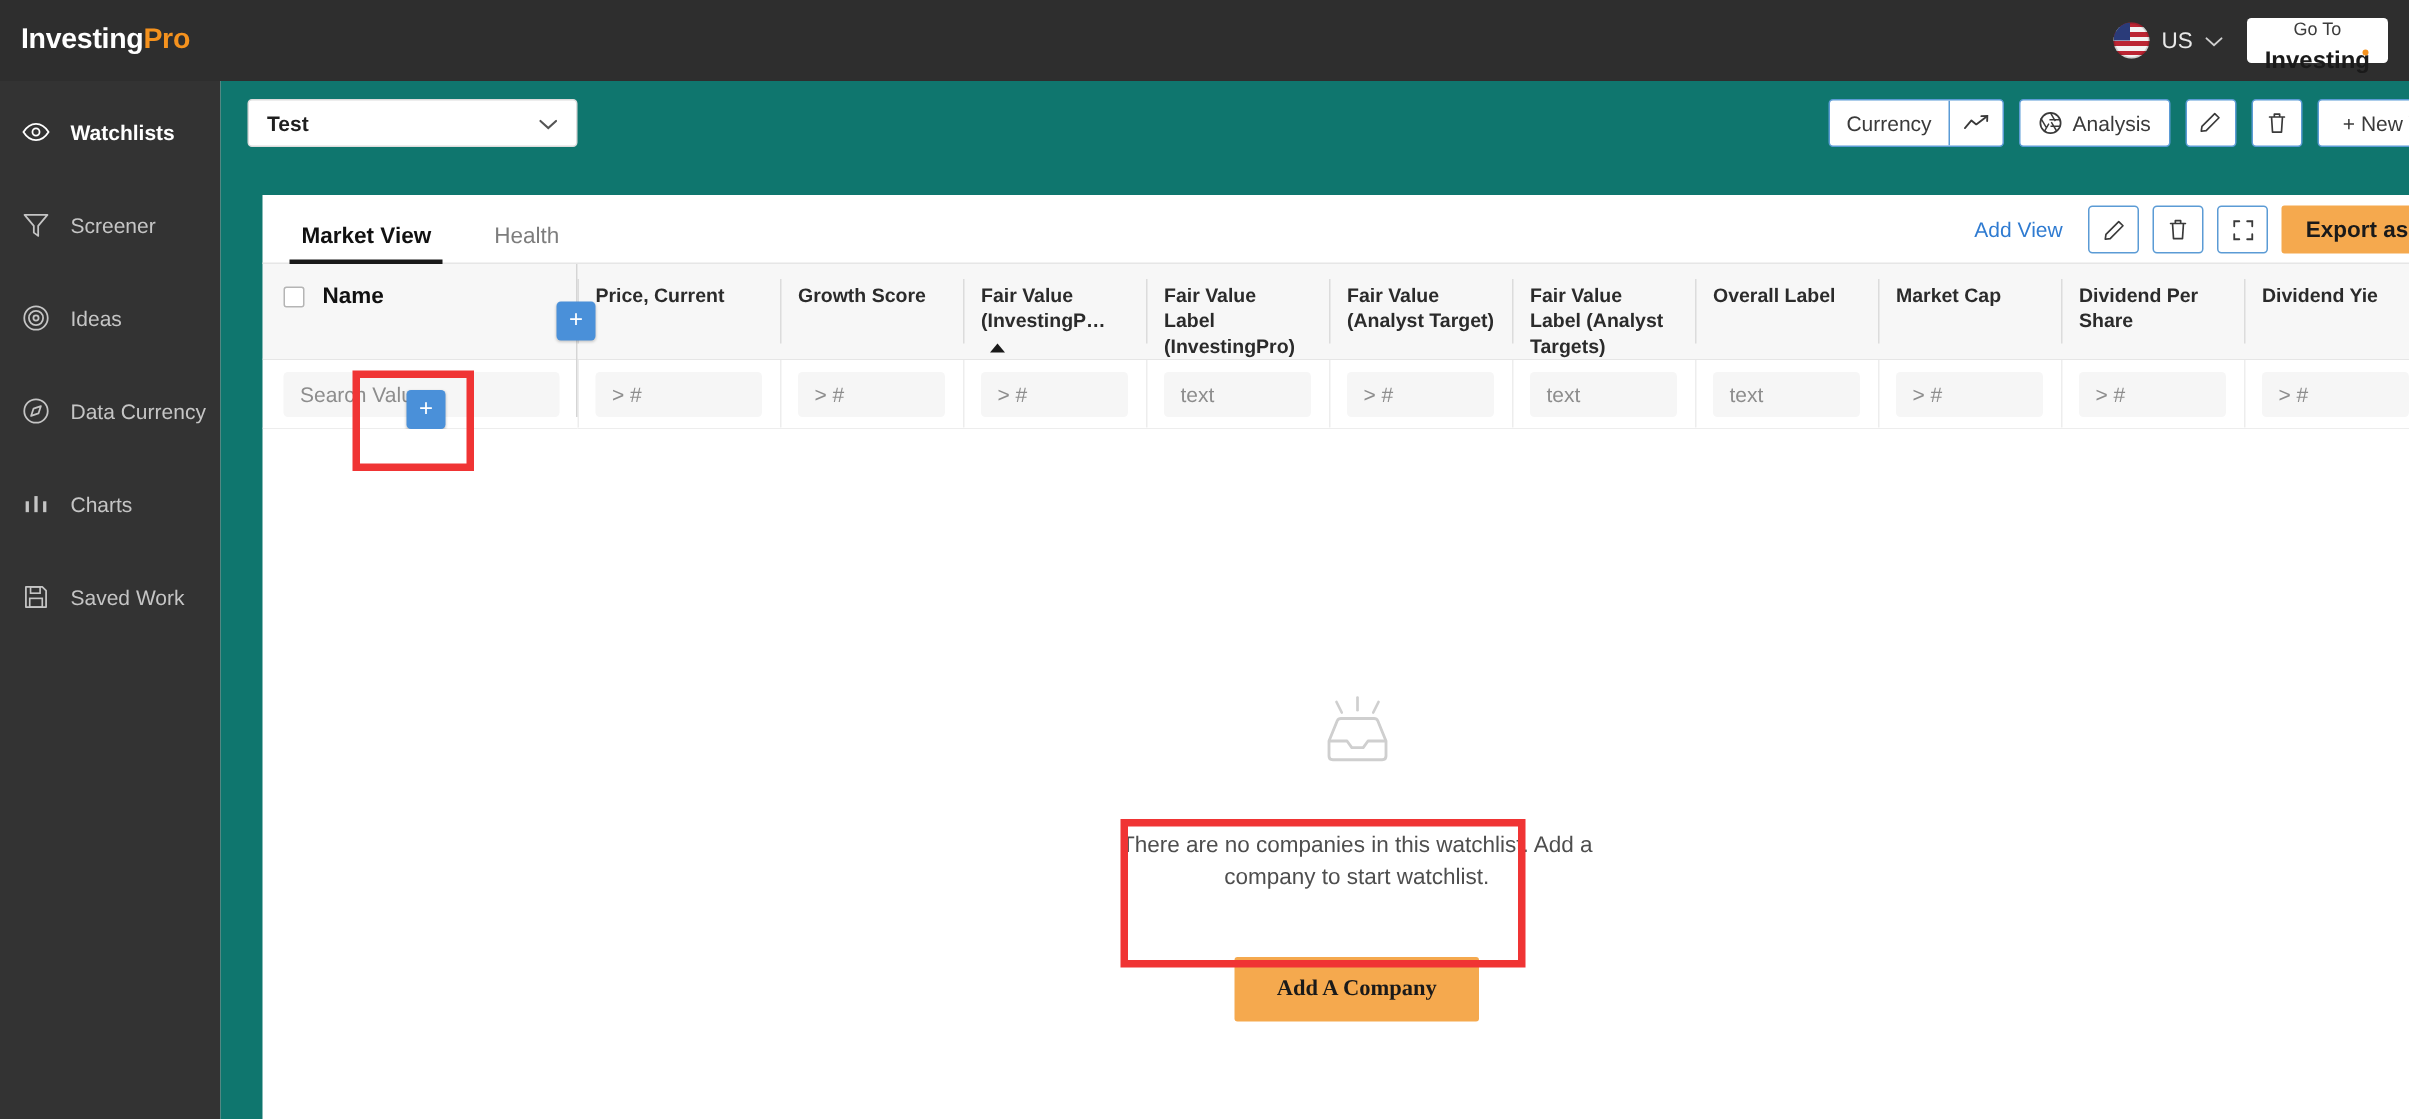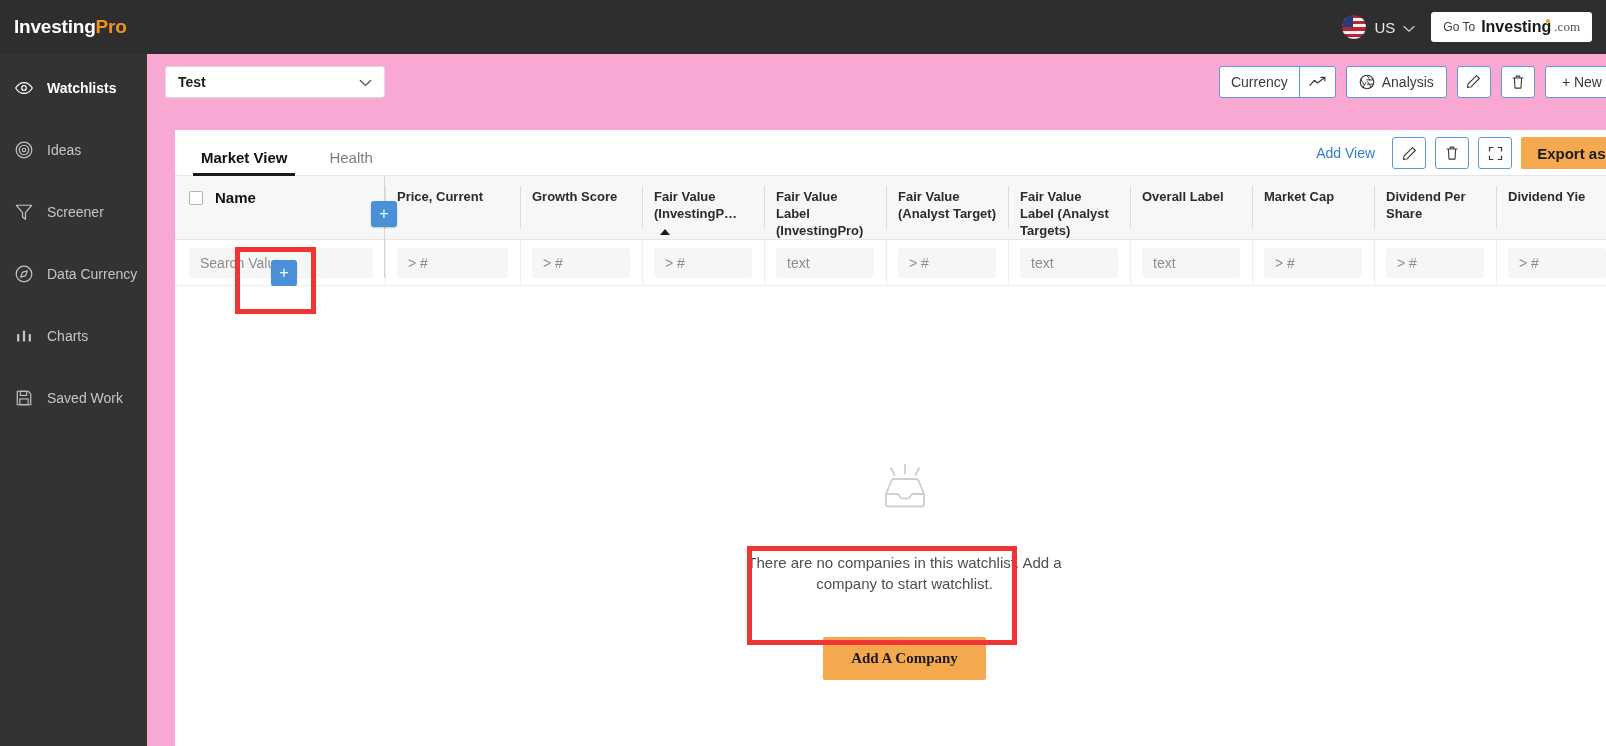--- a/index.html
+++ b/index.html
@@ -53,21 +53,21 @@
     position: relative; overflow: hidden; flex: none;
     box-shadow: inset 0 0 0 1px rgba(0,0,0,.15);
   }
   .flag::before {
     content: ""; position: absolute; left: 0; top: 0;
     width: 11px; height: 12px; background: #2a3b79;
   }
   .goto {
     background: #ffffff; border-radius: 3px; height: 30px;
     display: flex; align-items: center; gap: 6px; padding: 0 12px;
-    cursor: pointer; white-space: nowrap;
+    cursor: pointer; white-space: nowrap; flex-direction: column;
   }
   .goto .gt { font-size: 12px; color: #3c3c3c; }
   .goto .inv {
     font-size: 16px; font-weight: bold; color: #1a1a1a; position: relative;
   }
   .goto .inv .dot {
     position: absolute; width: 4px; height: 4px; background: #f5921e;
     border-radius: 50%; right: 1px; top: 1px;
   }
   .goto .com { font-size: 13px; color: #555; margin-left: -3px; font-family: Liberation Serif, serif; }
@@ -83,21 +83,21 @@
     cursor: pointer; margin-top: 14px;
   }
   .nav-item:first-child { margin-top: 10px; }
   .nav-item.active { color: #ffffff; font-weight: bold; }
   .nav-item .nico { width: 20px; height: 20px; flex: none; display: flex;
     align-items: center; justify-content: center; }
 
   
   .main {
     position: absolute; left: 147px; top: 54px;
-    width: 1459px; height: 692px; background: #f9a8d4;
+    width: 1459px; height: 692px; background: #0f766e;
   }
   .toolbar {
     height: 55px; display: flex; align-items: center;
     padding: 0 0 0 18px;
   }
   .wl-select {
     width: 220px; height: 32px; background: #ffffff;
     border: 1px solid #dcdcdc; border-radius: 3px;
     display: flex; align-items: center; justify-content: space-between;
     padding: 0 12px; font-size: 14px; font-weight: bold; color: #1f1f1f;
@@ -262,35 +262,35 @@
             <path d="M1.8 11 C4.6 6.5 8 5 11 5 C14 5 17.4 6.5 20.2 11 C17.4 15.5 14 17 11 17 C8 17 4.6 15.5 1.8 11 Z" fill="none" stroke="#ffffff" stroke-width="1.3"></path>
             <circle cx="11" cy="11" r="2.6" fill="none" stroke="#ffffff" stroke-width="1.3"></circle>
           </svg>
       </span>
       <span>Watchlists</span>
     </div>
 
     <div class="nav-item">
       <span class="nico">
         <svg width="20" height="20" viewBox="0 0 22 22">
+            <path d="M2.6 3.6 H19.4 L12.6 11.6 V19 L9.4 16.6 V11.6 Z" fill="none" stroke="#c5c5c5" stroke-width="1.3" stroke-linejoin="round"></path>
+          </svg>
+      </span>
+      <span>Screener</span>
+    </div>
+
+    <div class="nav-item">
+      <span class="nico">
+        <svg width="20" height="20" viewBox="0 0 22 22">
             <circle cx="11" cy="11" r="8.6" fill="none" stroke="#c5c5c5" stroke-width="1.3"></circle>
             <circle cx="11" cy="11" r="5.2" fill="none" stroke="#c5c5c5" stroke-width="1.3"></circle>
             <circle cx="11" cy="11" r="1.9" fill="none" stroke="#c5c5c5" stroke-width="1.3"></circle>
           </svg>
       </span>
       <span>Ideas</span>
-    </div>
-
-    <div class="nav-item">
-      <span class="nico">
-        <svg width="20" height="20" viewBox="0 0 22 22">
-            <path d="M2.6 3.6 H19.4 L12.6 11.6 V19 L9.4 16.6 V11.6 Z" fill="none" stroke="#c5c5c5" stroke-width="1.3" stroke-linejoin="round"></path>
-          </svg>
-      </span>
-      <span>Screener</span>
     </div>
 
     <div class="nav-item">
       <span class="nico">
         <svg width="20" height="20" viewBox="0 0 22 22">
             <circle cx="11" cy="11" r="8.6" fill="none" stroke="#c5c5c5" stroke-width="1.3"></circle>
             <path d="M14.6 7.4 L9.2 9.2 L7.4 14.6 L12.8 12.8 Z" fill="none" stroke="#c5c5c5" stroke-width="1.3" stroke-linejoin="round"></path>
           </svg>
       </span>
       <span>Data Currency</span>

